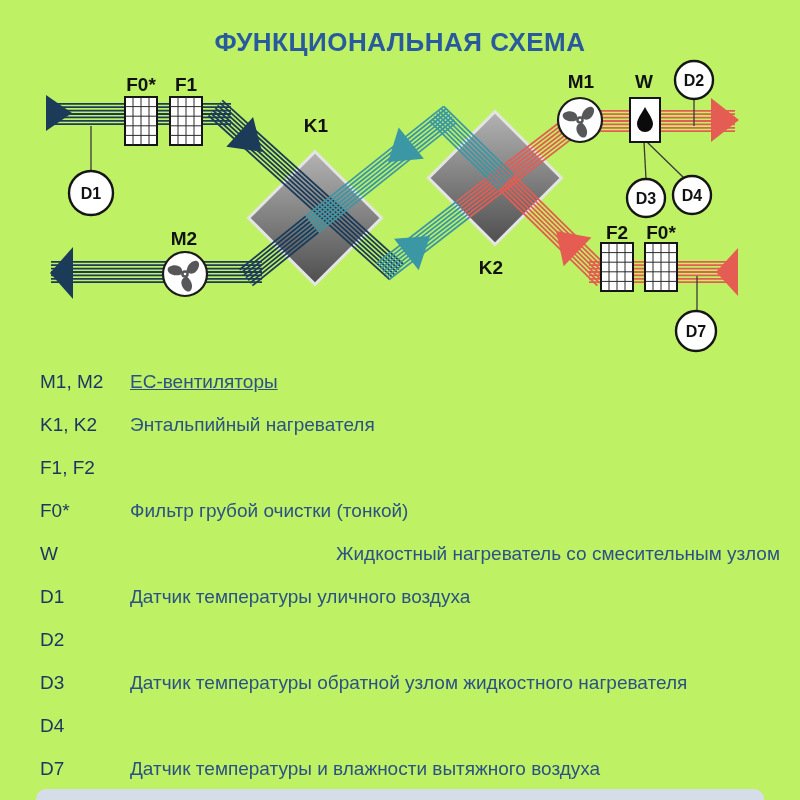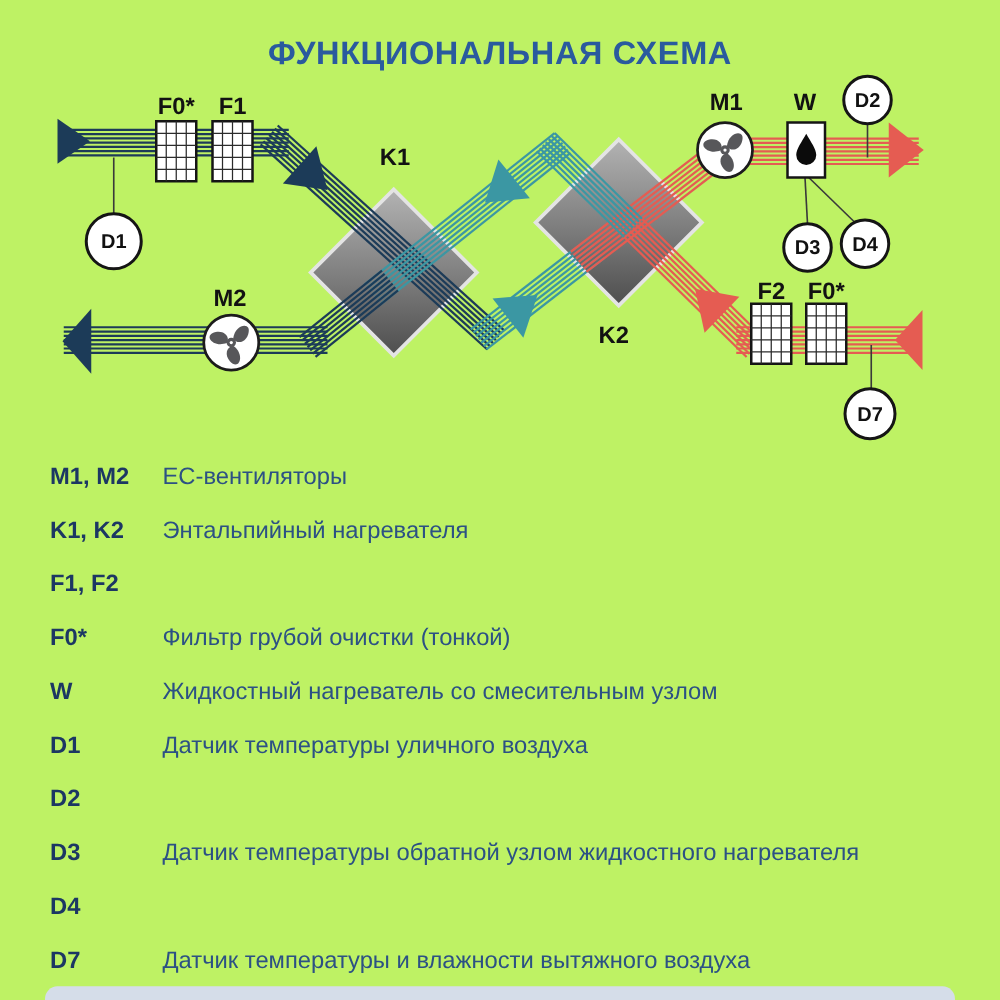--- a/index.html
+++ b/index.html
@@ -4,21 +4,21 @@
 <style>
   html,body{margin:0;padding:0;background:#ffffff;}
   .page{position:relative;width:800px;height:800px;background:#bef264;overflow:hidden;
         font-family:"Liberation Sans",sans-serif;}
   .title{position:absolute;top:27px;left:0;width:100%;text-align:center;
          font-size:26px;font-weight:bold;letter-spacing:.5px;}
   #schematic{position:absolute;top:0;left:0;}
   svg text{font-family:"Liberation Sans",sans-serif;}
   .legend{position:absolute;top:360px;left:40px;right:20px;}
   .lrow{display:flex;height:43px;align-items:center;font-size:19px;}
-  .lkey{width:90px;font-weight:bold;flex:0 0 90px;}
+  .lkey{width:90px;font-weight:normal;flex:0 0 90px;}
   .ltext{flex:1;}
   .bottom-strip{position:absolute;bottom:0;left:36px;right:36px;height:11px;
                 border-radius:10px 10px 0 0;}
 </style>
 </head>
 <body>
 
 <div class="page">
   <div class="title" style="color: rgb(42, 90, 158);">ФУНКЦИОНАЛЬНАЯ СХЕМА</div>
   <svg id="schematic" width="800" height="358" viewBox="0 0 800 358">
@@ -222,36 +222,36 @@
       <text x="581" y="88" text-anchor="middle" font-size="19" font-weight="600" fill="#121212">M1</text>
       <text x="644" y="88" text-anchor="middle" font-size="19" font-weight="600" fill="#121212">W</text>
       <text x="184" y="245" text-anchor="middle" font-size="19" font-weight="600" fill="#121212">M2</text>
       <text x="491" y="274" text-anchor="middle" font-size="19" font-weight="600" fill="#121212">K2</text>
       <text x="617" y="239" text-anchor="middle" font-size="19" font-weight="600" fill="#121212">F2</text>
       <text x="661" y="239" text-anchor="middle" font-size="19" font-weight="600" fill="#121212">F0*</text>
     </svg>
   <div class="legend">
       <div class="lrow">
         <span class="lkey" style="color: rgb(28, 55, 99);">M1, M2</span>
-        <span class="ltext" style="color: rgb(44, 81, 132);">EC-вентиляторы</span>
+        <span class="ltext" style="color: rgb(44, 81, 132); text-decoration: underline;">EC-вентиляторы</span>
       </div>
       <div class="lrow">
         <span class="lkey" style="color: rgb(28, 55, 99);">K1, K2</span>
         <span class="ltext" style="color: rgb(44, 81, 132);">Энтальпийный нагревателя</span>
       </div>
       <div class="lrow">
         <span class="lkey" style="color: rgb(28, 55, 99);">F1, F2</span>
       </div>
       <div class="lrow">
         <span class="lkey" style="color: rgb(28, 55, 99);">F0*</span>
         <span class="ltext" style="color: rgb(44, 81, 132);">Фильтр грубой очистки (тонкой)</span>
       </div>
       <div class="lrow">
         <span class="lkey" style="color: rgb(28, 55, 99);">W</span>
-        <span class="ltext" style="color: rgb(44, 81, 132);">Жидкостный нагреватель со смесительным узлом</span>
+        <span class="ltext" style="color: rgb(44, 81, 132); text-align: right;">Жидкостный нагреватель со смесительным узлом</span>
       </div>
       <div class="lrow">
         <span class="lkey" style="color: rgb(28, 55, 99);">D1</span>
         <span class="ltext" style="color: rgb(44, 81, 132);">Датчик температуры уличного воздуха</span>
       </div>
       <div class="lrow">
         <span class="lkey" style="color: rgb(28, 55, 99);">D2</span>
       </div>
       <div class="lrow">
         <span class="lkey" style="color: rgb(28, 55, 99);">D3</span>

